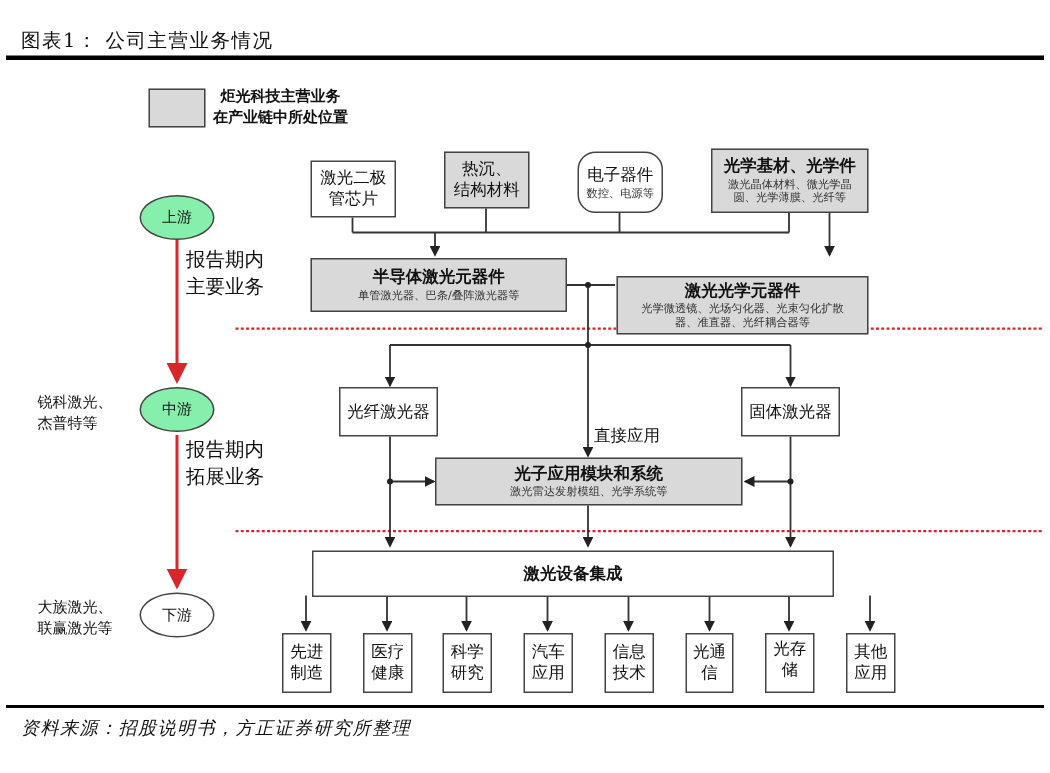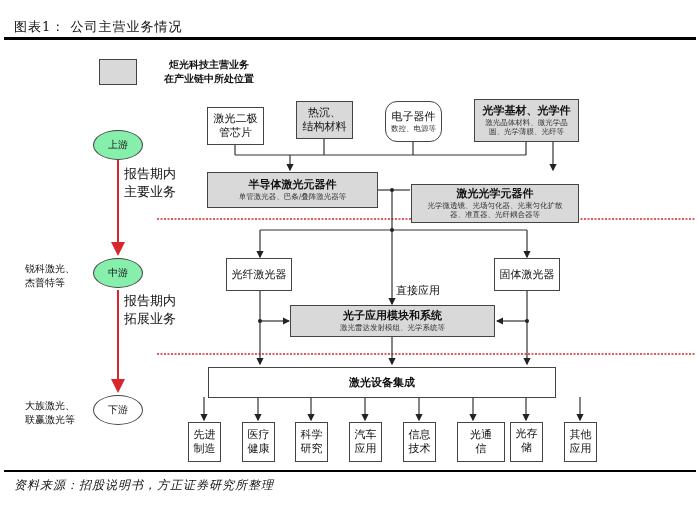--- a/index.html
+++ b/index.html
@@ -80,21 +80,21 @@
   </g>
   <g fill="#222">
     <circle cx="392" cy="190" r="2"></circle>
     <circle cx="392" cy="230" r="2"></circle>
     <circle cx="260" cy="321" r="2"></circle>
     <circle cx="527" cy="321" r="2"></circle>
   </g>
 </svg>
 
 <div class="box gray" style="left:99px;top:59px;width:38px;height:26px;"></div>
-<div class="abs" style="left:142px;top:58px;font-size:10px;line-height:1.35;text-align:center;font-weight:bold;margin-left:22px;">
+<div class="abs" style="left:142px;top:58px;font-size:10px;line-height:1.35;text-align:center;font-weight:bold;">
   <div>炬光科技主营业务</div>
   <div>在产业链中所处位置</div>
 </div>
 
 <div class="ellipse gray" style="left:93px;top:130px;width:50px;height:30px;">上游</div>
 <div class="ellipse gray" style="left:93px;top:258px;width:50px;height:30px;">中游</div>
 <div class="ellipse" style="left:93px;top:395px;width:50px;height:30px;">下游</div>
 
 <div class="biglbl" style="left:124px;top:165px;">
   <div>报告期内</div>
@@ -172,21 +172,21 @@
       <div class="plain">研究</div>
     </div>
     <div class="box" style="left: 349px; top: 422px; width: 33px; height: 40px;">
       <div class="plain">汽车</div>
       <div class="plain">应用</div>
     </div>
     <div class="box" style="left: 403px; top: 422px; width: 33px; height: 40px;">
       <div class="plain">信息</div>
       <div class="plain">技术</div>
     </div>
-    <div class="box" style="left: 457px; top: 422px; width: 48px; height: 40px;">
+    <div class="box" style="left: 457px; top: 422px; width: 32px; height: 40px;">
       <div class="plain">光通</div>
       <div class="plain">信</div>
     </div>
     <div class="box" style="left: 510px; top: 422px; width: 33px; height: 40px; font-family: Liberation Mono, monospace;">
       <div class="plain">光存</div>
       <div class="plain">储</div>
     </div>
     <div class="box" style="left: 564px; top: 422px; width: 33px; height: 40px;">
       <div class="plain">其他</div>
       <div class="plain">应用</div>

